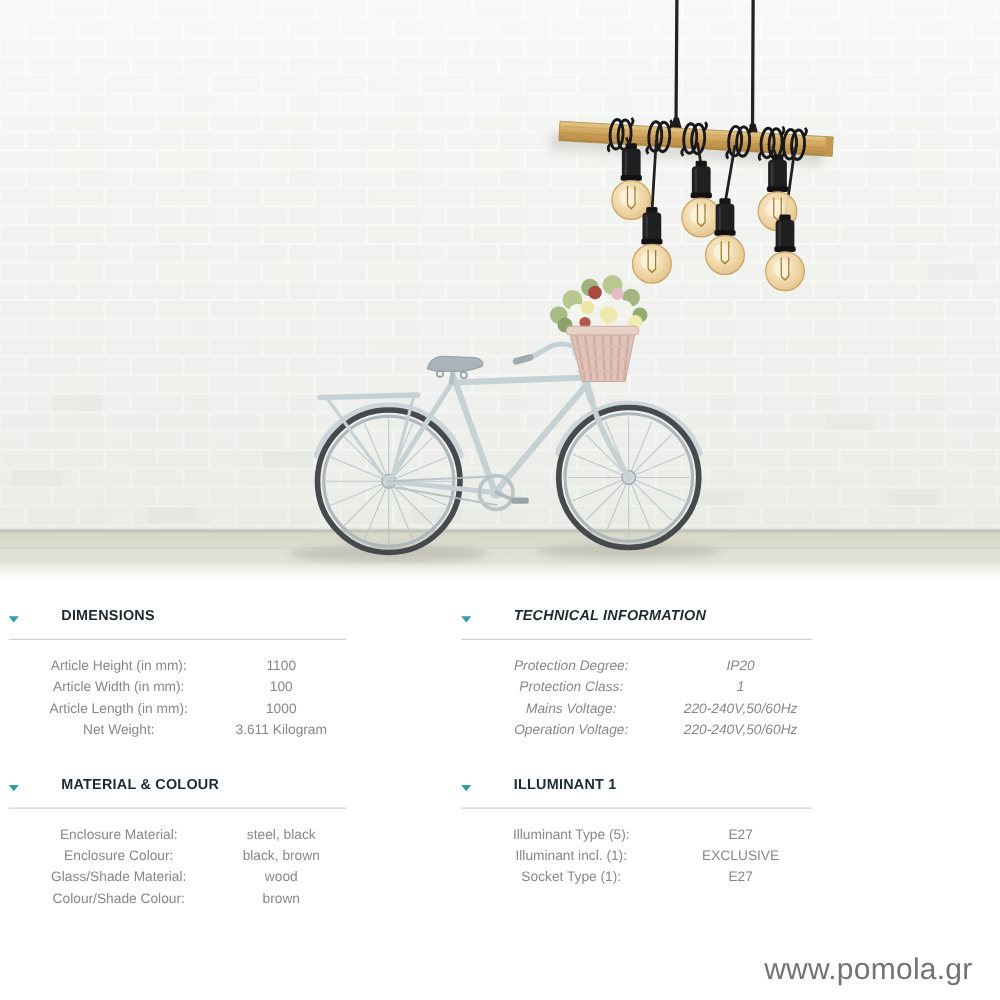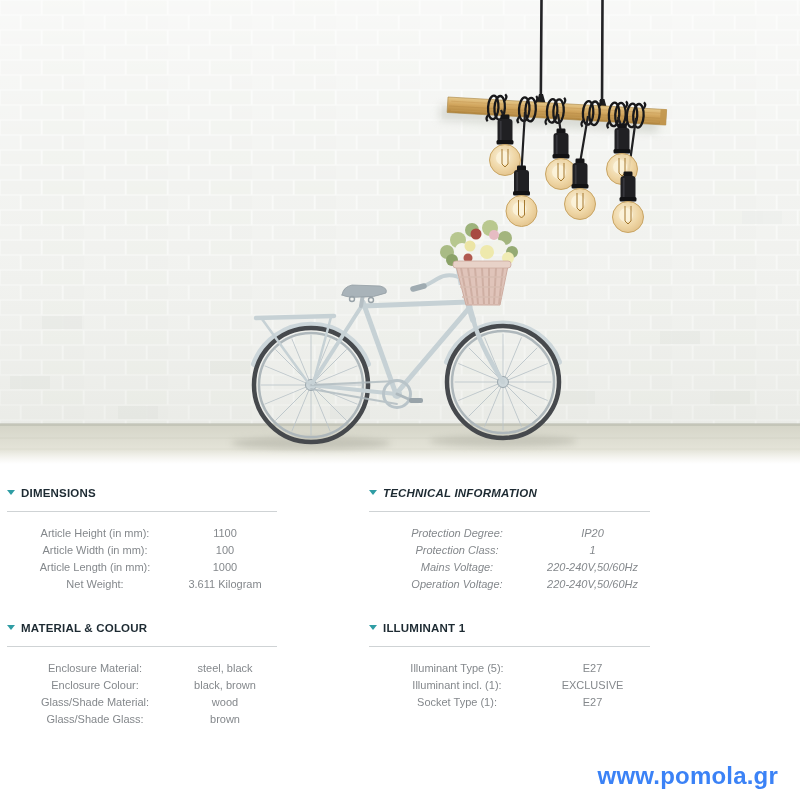--- a/index.html
+++ b/index.html
@@ -3,42 +3,42 @@
 <meta charset="utf-8">
 <style>
   html,body{margin:0;padding:0;}
   body{
     width:800px;height:800px;background:#ffffff;position:relative;overflow:hidden;
     font-family:"Liberation Sans", sans-serif;
   }
   .photo-wrap{position:absolute;top:0;left:0;width:800px;height:464px;}
   
   .spec{position:absolute;}
-  .spec-head{display:flex;align-items:flex-start;}
+  .spec-head{display:flex;align-items:center;gap:28px;}
   .tri{
     width:0;height:0;margin:4px 6px 0 0;
     border-left:4.5px solid transparent;border-right:4.5px solid transparent;
     border-top:5.5px solid #2f9da4;
   }
   .spec-title{
     margin:0;font-size:11.5px;font-weight:bold;color:#1d2a32;
     line-height:14px;letter-spacing:.2px;
   }
   .rule{height:1px;background:#cfd3d5;margin-top:11px;}
   .rows{margin-top:13px;padding-left:10px;text-align:center;}
   .row{display:flex;font-size:11px;line-height:17px;color:#84888c;}
   .row .lbl{width:156px;flex:0 0 auto;}
   .row .val{flex:1;}
   #sec-dimensions{left:7px;top:486px;width:270px;}
   #sec-technical {left:369px;top:486px;width:281px;font-style:italic;}
   #sec-material  {left:7px;top:621px;width:270px;}
   #sec-illuminant{left:369px;top:621px;width:281px;}
   .site-link{
     position:absolute;top:762px;right:22px;
-    font-size:24px;font-weight:bold;color:#3b82f6;text-decoration:none;
+    font-size:24px;font-weight:normal;color:#737373;text-decoration:none;
     letter-spacing:.2px;
   }
 </style>
 </head>
 <body>
 
 <div class="photo-wrap">
 <svg width="800" height="464" viewBox="0 0 800 464" xmlns="http://www.w3.org/2000/svg">
   <defs>
     <pattern id="brick" width="84" height="30" patternUnits="userSpaceOnUse">
@@ -411,21 +411,21 @@
     </div>
     <div class="row">
       <span class="lbl">Enclosure Colour:</span>
       <span class="val">black, brown</span>
     </div>
     <div class="row">
       <span class="lbl">Glass/Shade Material:</span>
       <span class="val">wood</span>
     </div>
     <div class="row">
-      <span class="lbl">Glass/Shade Glass:</span>
+      <span class="lbl">Colour/Shade Colour:</span>
       <span class="val">brown</span>
     </div>
   </div>
 </section>
 
 <section class="spec" id="sec-illuminant">
   <div class="spec-head">
     <span class="tri"></span>
     <h2 class="spec-title">ILLUMINANT 1</h2>
   </div>

